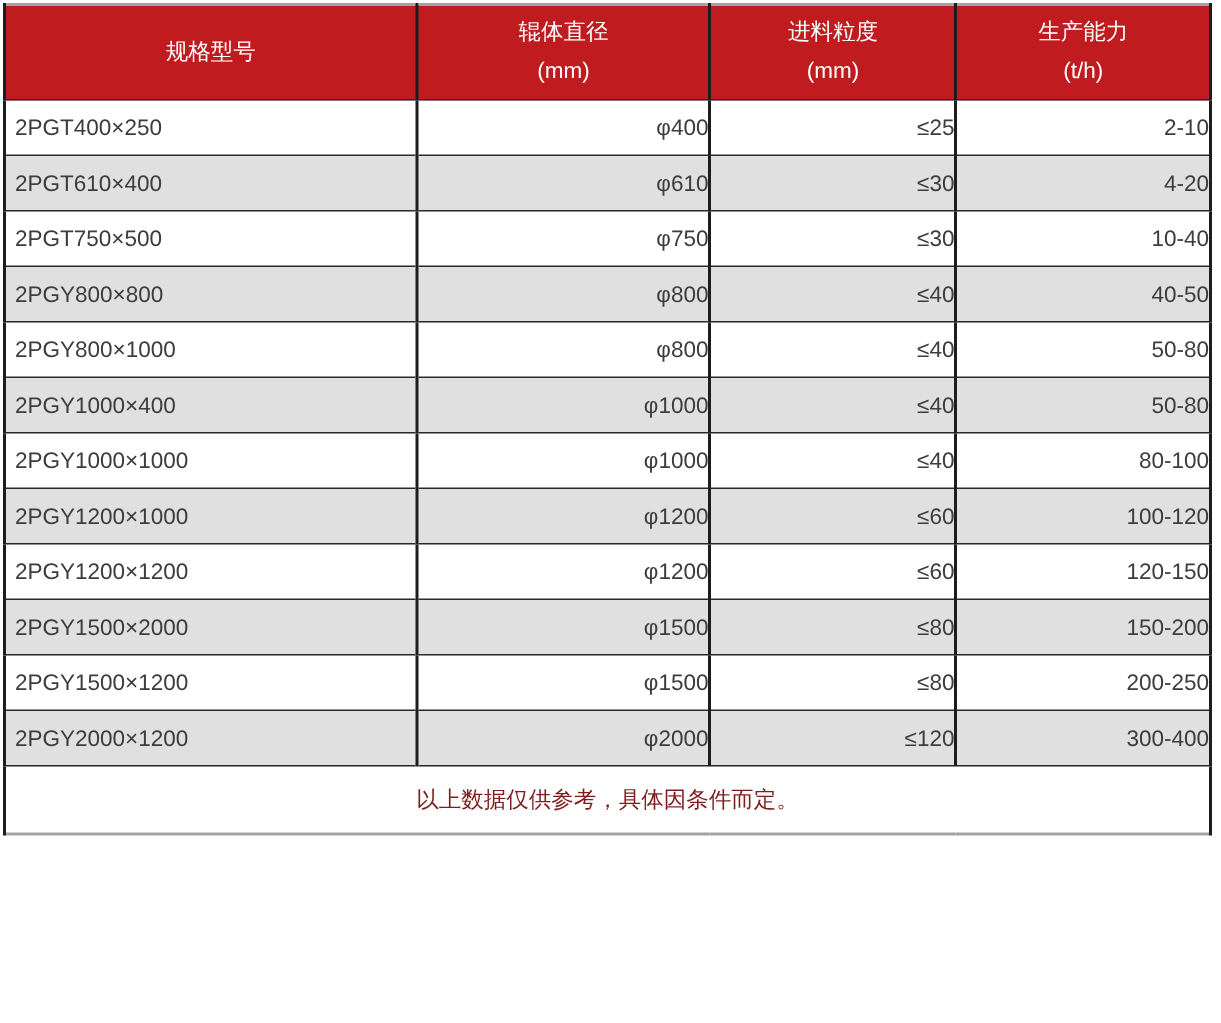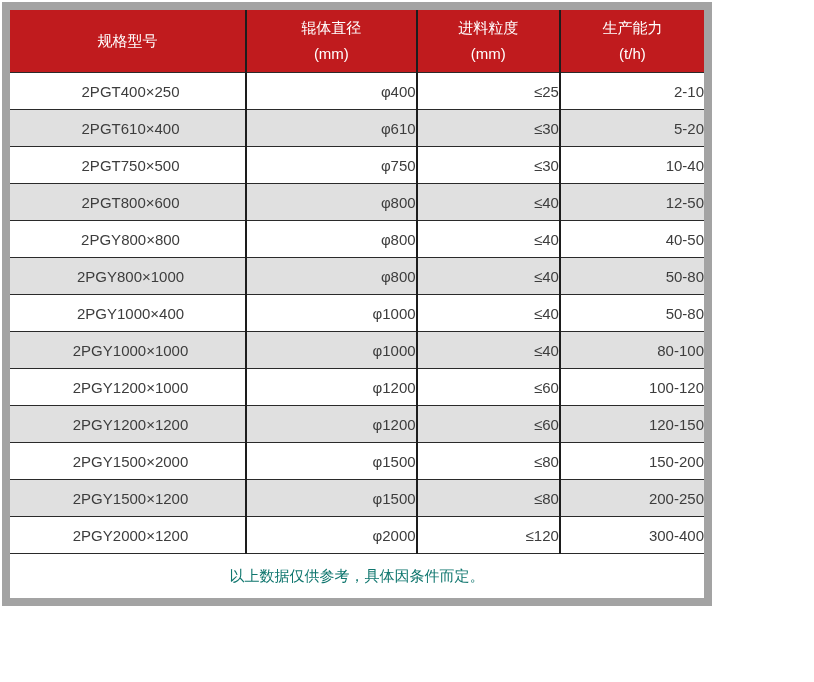--- a/index.html
+++ b/index.html
@@ -7,24 +7,24 @@
     padding: 0;
     background: #ffffff;
     width: 814px;
     height: 682px;
     font-family: "Liberation Sans", "DejaVu Sans", sans-serif;
   }
   .table-wrap {
     padding: 2px 6px 4px 2px;
   }
   table.spec-table {
-    width: 710px;
+    width: 806px;
     border-collapse: collapse;
     table-layout: fixed;
-    border: 8px solid #a3a3a3;
+    border: 2px solid #a3a3a3;
   }
   col.c-model    { width: 34.2%; }
   col.c-diameter { width: 24.3%; }
   col.c-feed     { width: 20.4%; }
   col.c-capacity { width: 21.1%; }
 
   th, td {
     border-top: 1px solid #2a2a2a;
     border-bottom: 1px solid #2a2a2a;
     border-left: 2px solid #1d1d1d;
@@ -49,31 +49,31 @@
   tbody td {
     height: 36px;
     font-size: 15px;
     color: #3d3d3d;
     text-align: right;
     vertical-align: middle;
     padding: 0;
     background: #ffffff;
   }
   tbody td.cell-model {
-    text-align: center;
+    text-align: left;
     padding-left: 6px;
   }
   tbody tr:nth-child(even) td {
     background: #e0e0e0;
   }
 
   tfoot td {
     height: 42px;
     font-size: 15px;
-    color: #0f766e;
+    color: #7f1d1d;
     text-align: center;
     vertical-align: middle;
     background: #ffffff;
   }
 </style>
 </head>
 <body>
 
 <div class="table-wrap">
   <table class="spec-table">
@@ -106,33 +106,27 @@
         <tr>
           <td class="cell-model">2PGT400×250</td>
           <td>φ400</td>
           <td>≤25</td>
           <td>2-10</td>
         </tr>
         <tr>
           <td class="cell-model">2PGT610×400</td>
           <td>φ610</td>
           <td>≤30</td>
-          <td>5-20</td>
+          <td>4-20</td>
         </tr>
         <tr>
           <td class="cell-model">2PGT750×500</td>
           <td>φ750</td>
           <td>≤30</td>
           <td>10-40</td>
-        </tr>
-        <tr>
-          <td class="cell-model">2PGT800×600</td>
-          <td>φ800</td>
-          <td>≤40</td>
-          <td>12-50</td>
         </tr>
         <tr>
           <td class="cell-model">2PGY800×800</td>
           <td>φ800</td>
           <td>≤40</td>
           <td>40-50</td>
         </tr>
         <tr>
           <td class="cell-model">2PGY800×1000</td>
           <td>φ800</td>

